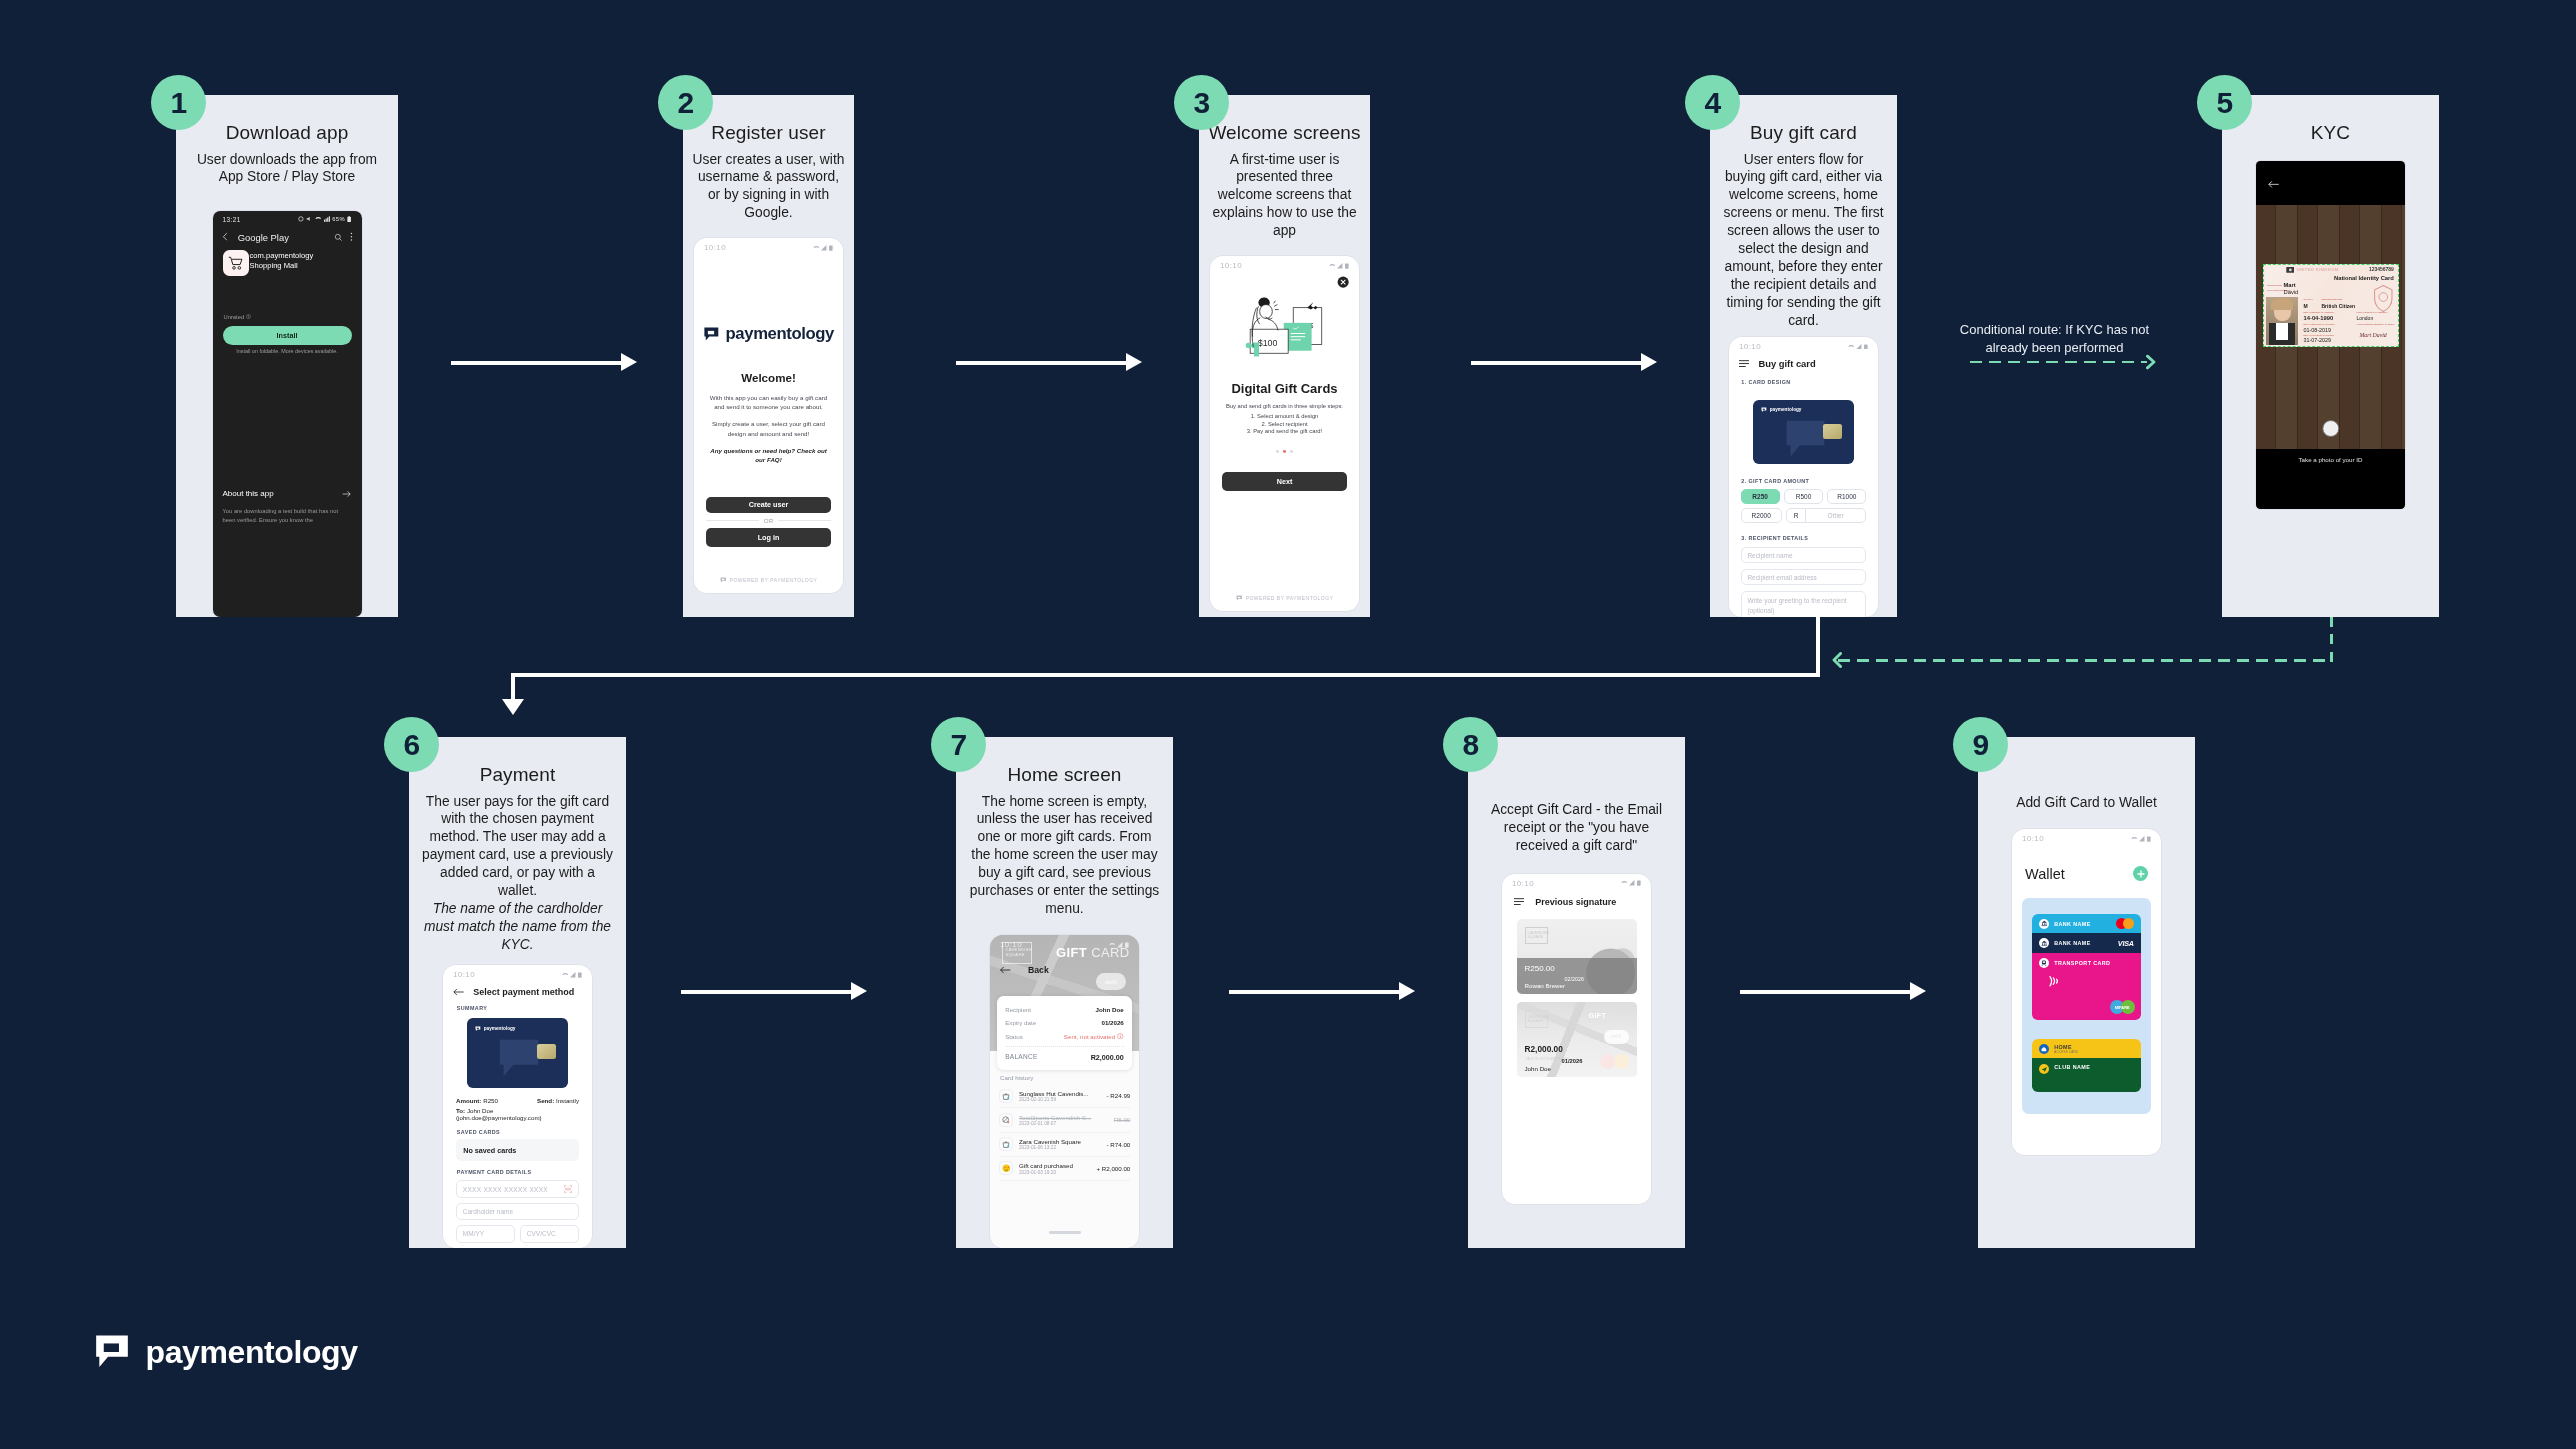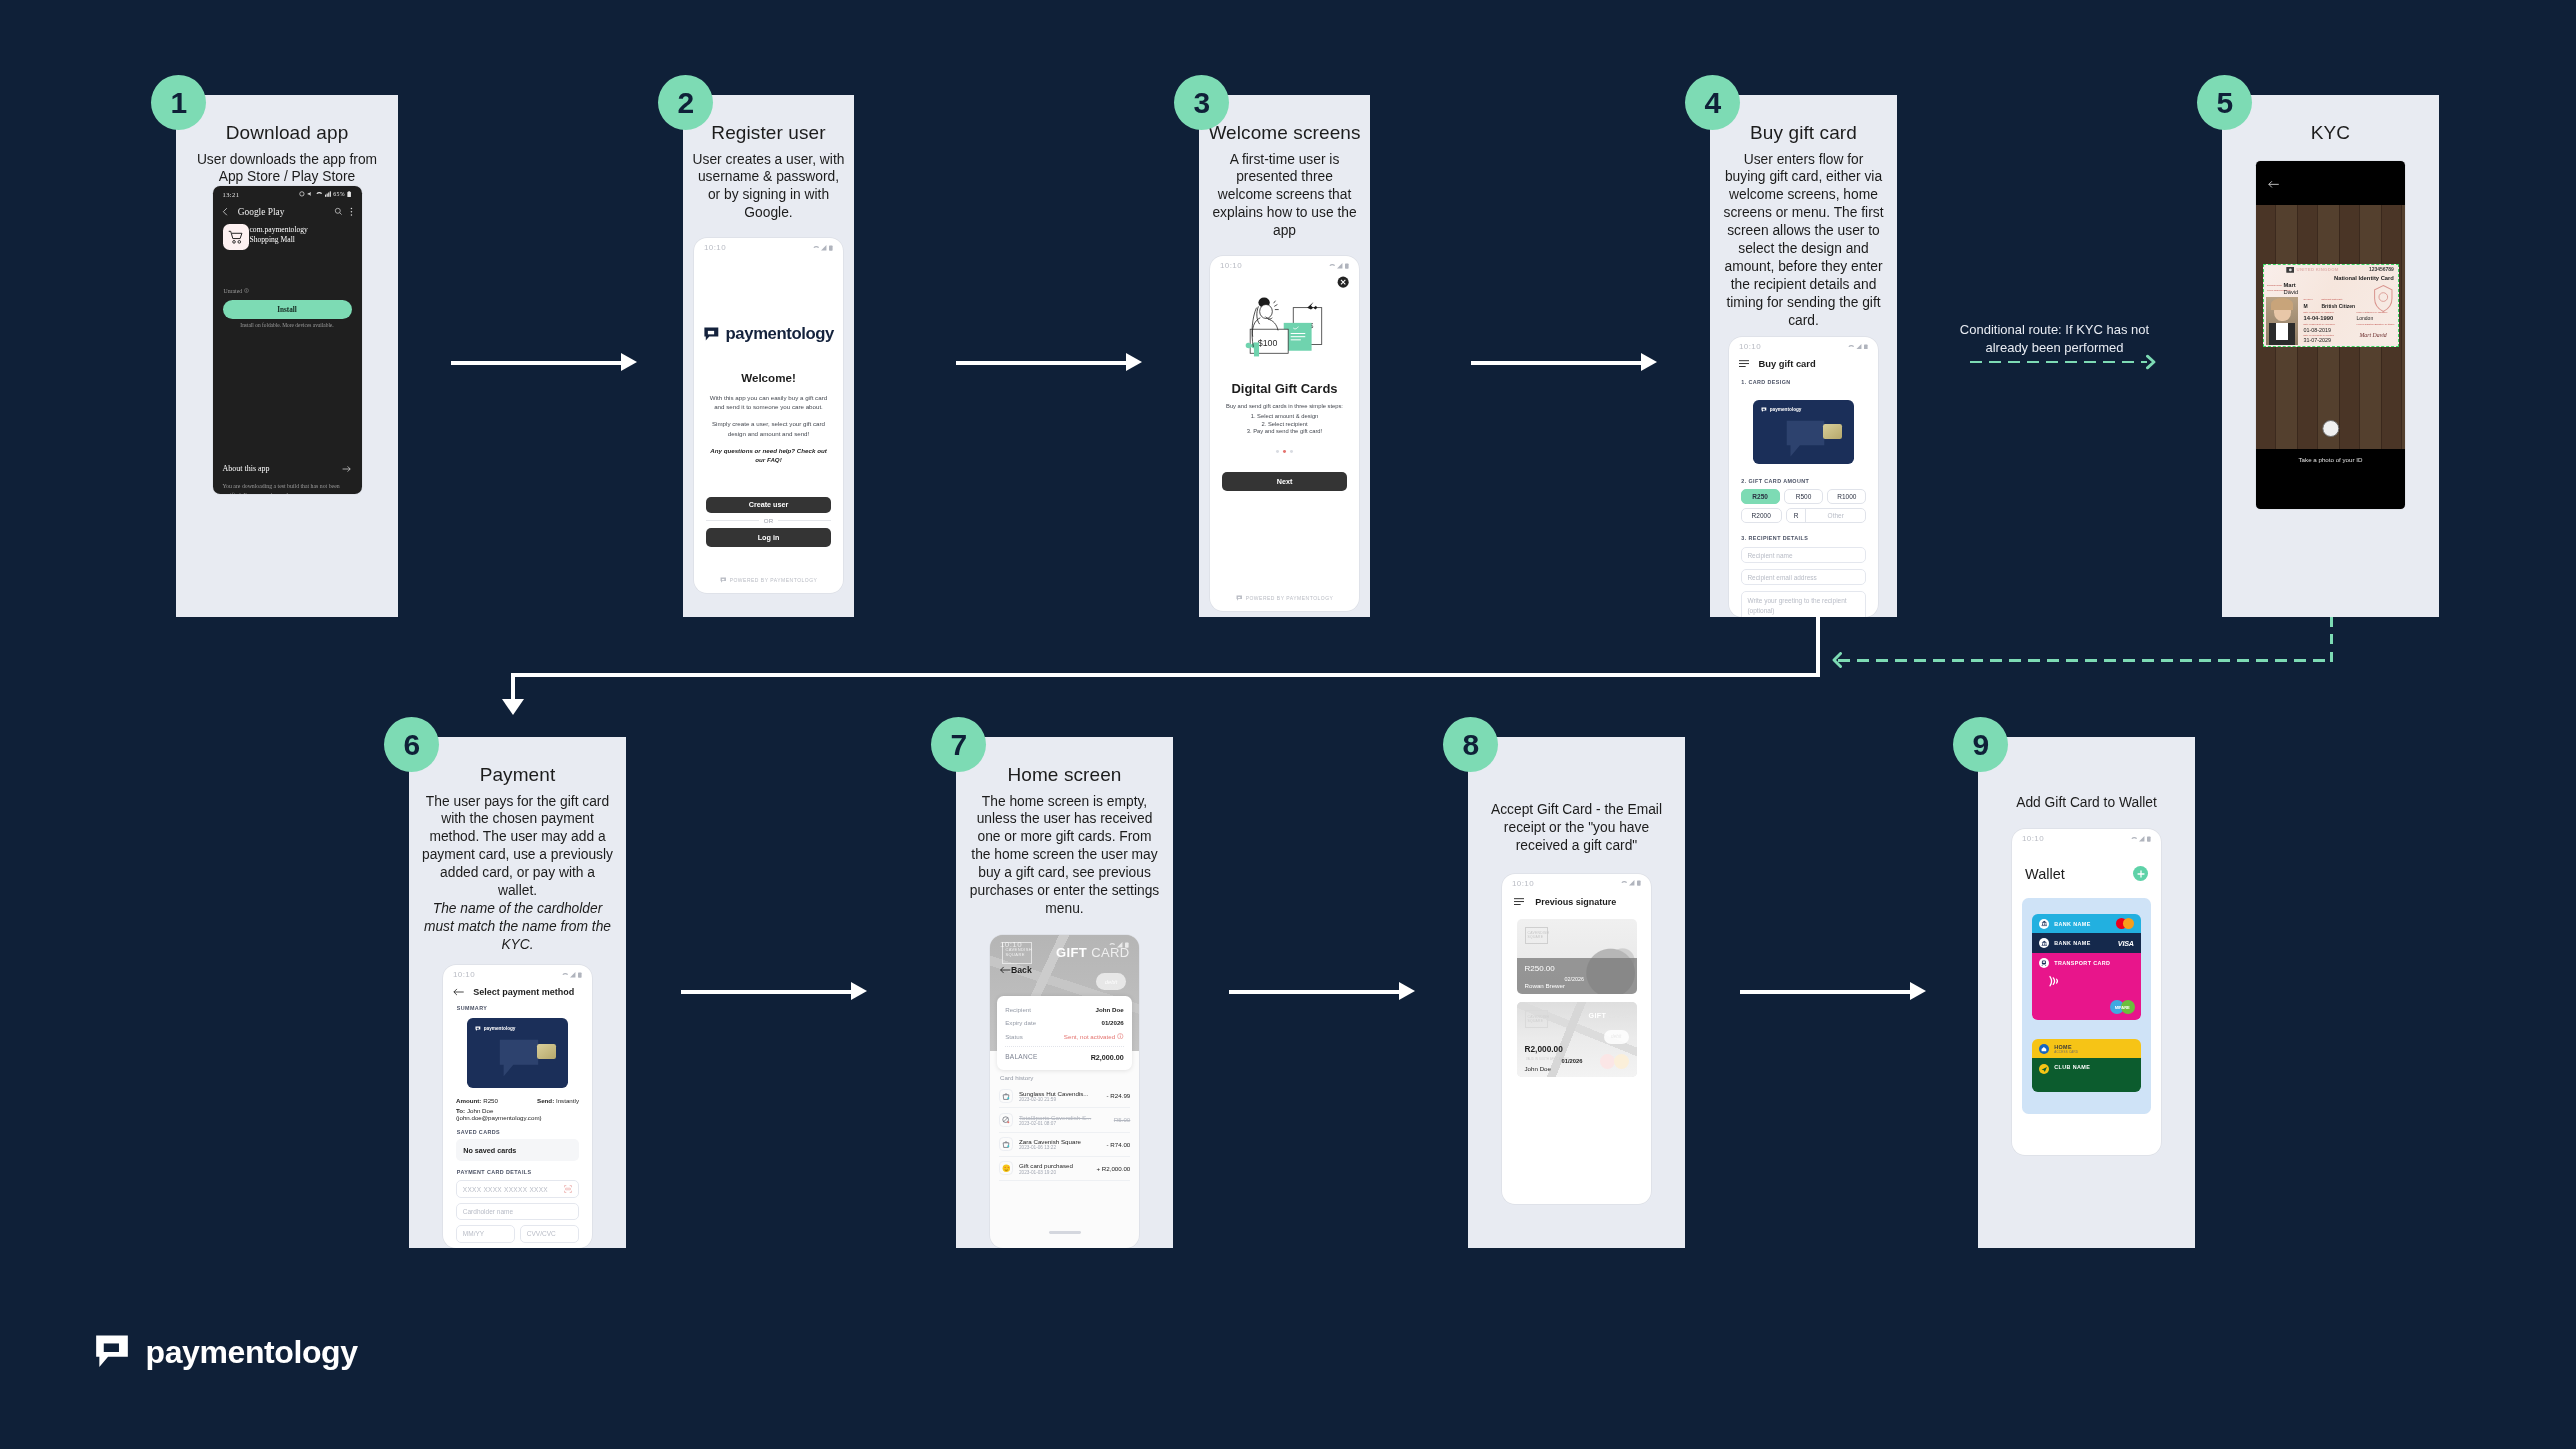--- a/index.html
+++ b/index.html
@@ -102,21 +102,21 @@
 </head>
 <body>
 
 <div class="canvas">
 
   <div class="card" style="left:176px; top:95px; width:222px; height:522px;">
     <div class="badge">1</div>
     <div class="card-title" style="margin-top:27px;">Download app</div>
     <div class="card-desc">User downloads the app from App Store / Play Store</div>
 
-    <div class="phone" style="width:149px; height:308px; background:#1f1f1f; border-radius:7.2px;font-family:Liberation Serif, serif;">
+    <div class="phone" style="width:149px; height:422px; margin-top:25px; background:#1f1f1f; border-radius:7.2px;">
       <div class="statusbar" style="color:#e6e6e6; height:16px; font-size:6.5px;">
         <span>13:21</span>
         <span class="sb-icons" style="color:#e6e6e6;">
           <svg width="5.8" height="5.8" viewBox="0 0 8 8">
               <circle cx="4" cy="4" r="3" fill="none" stroke="#e6e6e6" stroke-width="1"></circle>
             </svg>
           <svg width="6.5" height="5.8" viewBox="0 0 9 8">
               <path d="M1 3h2l2-2v6L3 5H1z" fill="#e6e6e6"></path>
             </svg>
           <svg width="6.5" height="5.8" viewBox="0 0 9 8">
@@ -557,21 +557,21 @@
               </svg>
             <svg width="5.8" height="5.8" viewBox="0 0 8 8">
                 <path d="M0 7.5L7.5 0v7.5z" fill="rgba(255,255,255,.7)"></path>
               </svg>
             <svg width="3.6" height="5.8" viewBox="0 0 5 8">
                 <rect x="0" y="0.8" width="5" height="7" rx="1" fill="rgba(255,255,255,.7)"></rect>
               </svg>
           </span>
         </div>
       </div>
-      <div style="position:absolute; left:10px; top:30px; display:flex; align-items:center; gap:0;">
+      <div style="position:absolute; left:10px; top:30px; display:flex; align-items:center; gap:17px;">
         <svg width="11" height="8" viewBox="0 0 18 13">
             <path d="M17 6.5H1M6 1.5l-5 5 5 5" fill="none" stroke="#1d1d1d" stroke-width="1.4"></path>
           </svg>
         <span style="font-size:8.7px;font-weight:bold;color:#1d1d1d;">Back</span>
       </div>
 
       <div style="position:absolute; left:7.2px; right:7.2px; top:61px; background:#fff; border-radius:6.5px; box-shadow:0 0.7px 4.3px rgba(0,0,0,.10); padding:9.4px 8px 8px;">
         <div style="display:flex; font-size:6.2px; margin-bottom:6.5px;">
           <span style="color:#9399a5;">Recipient</span>
             <span style="flex:1"></span>

